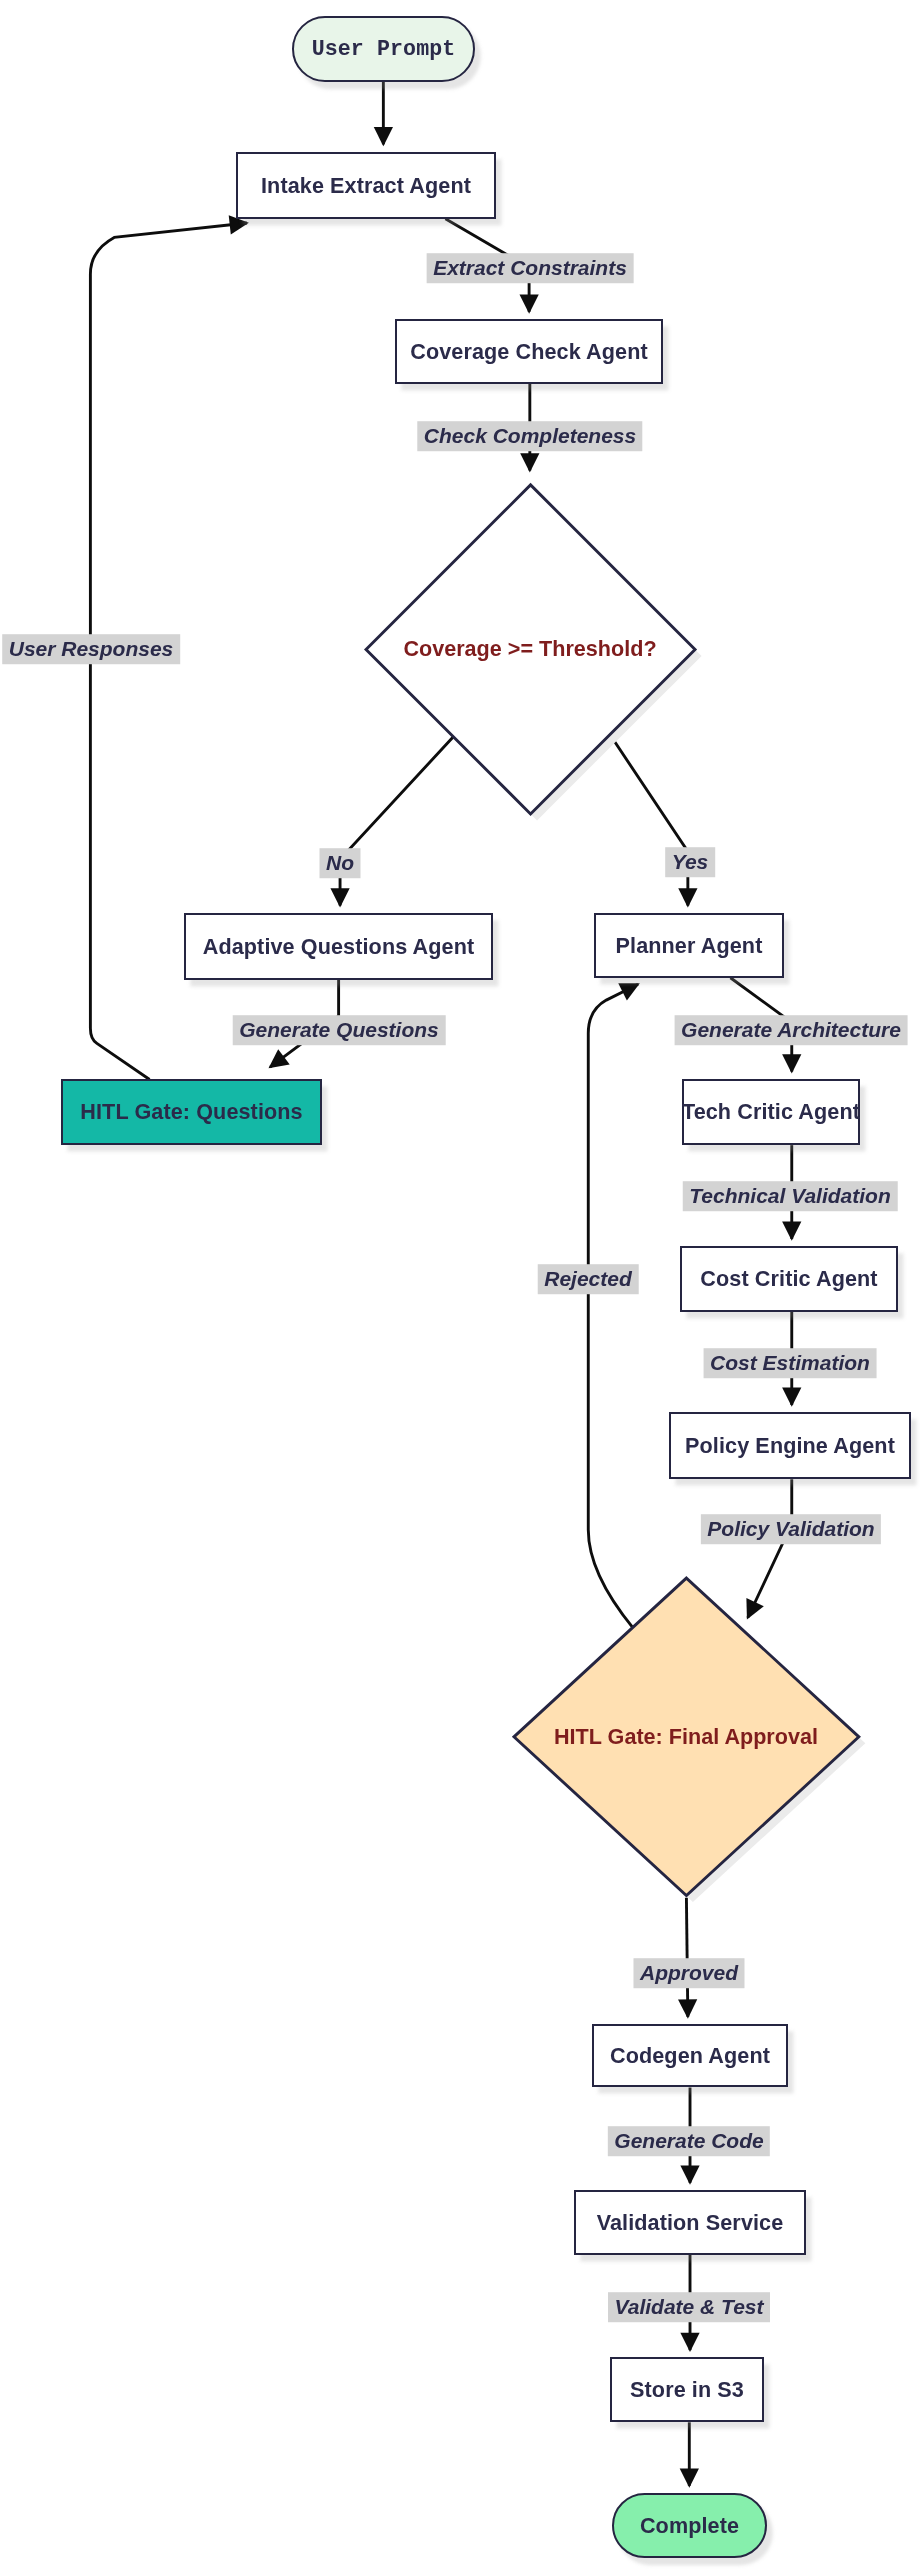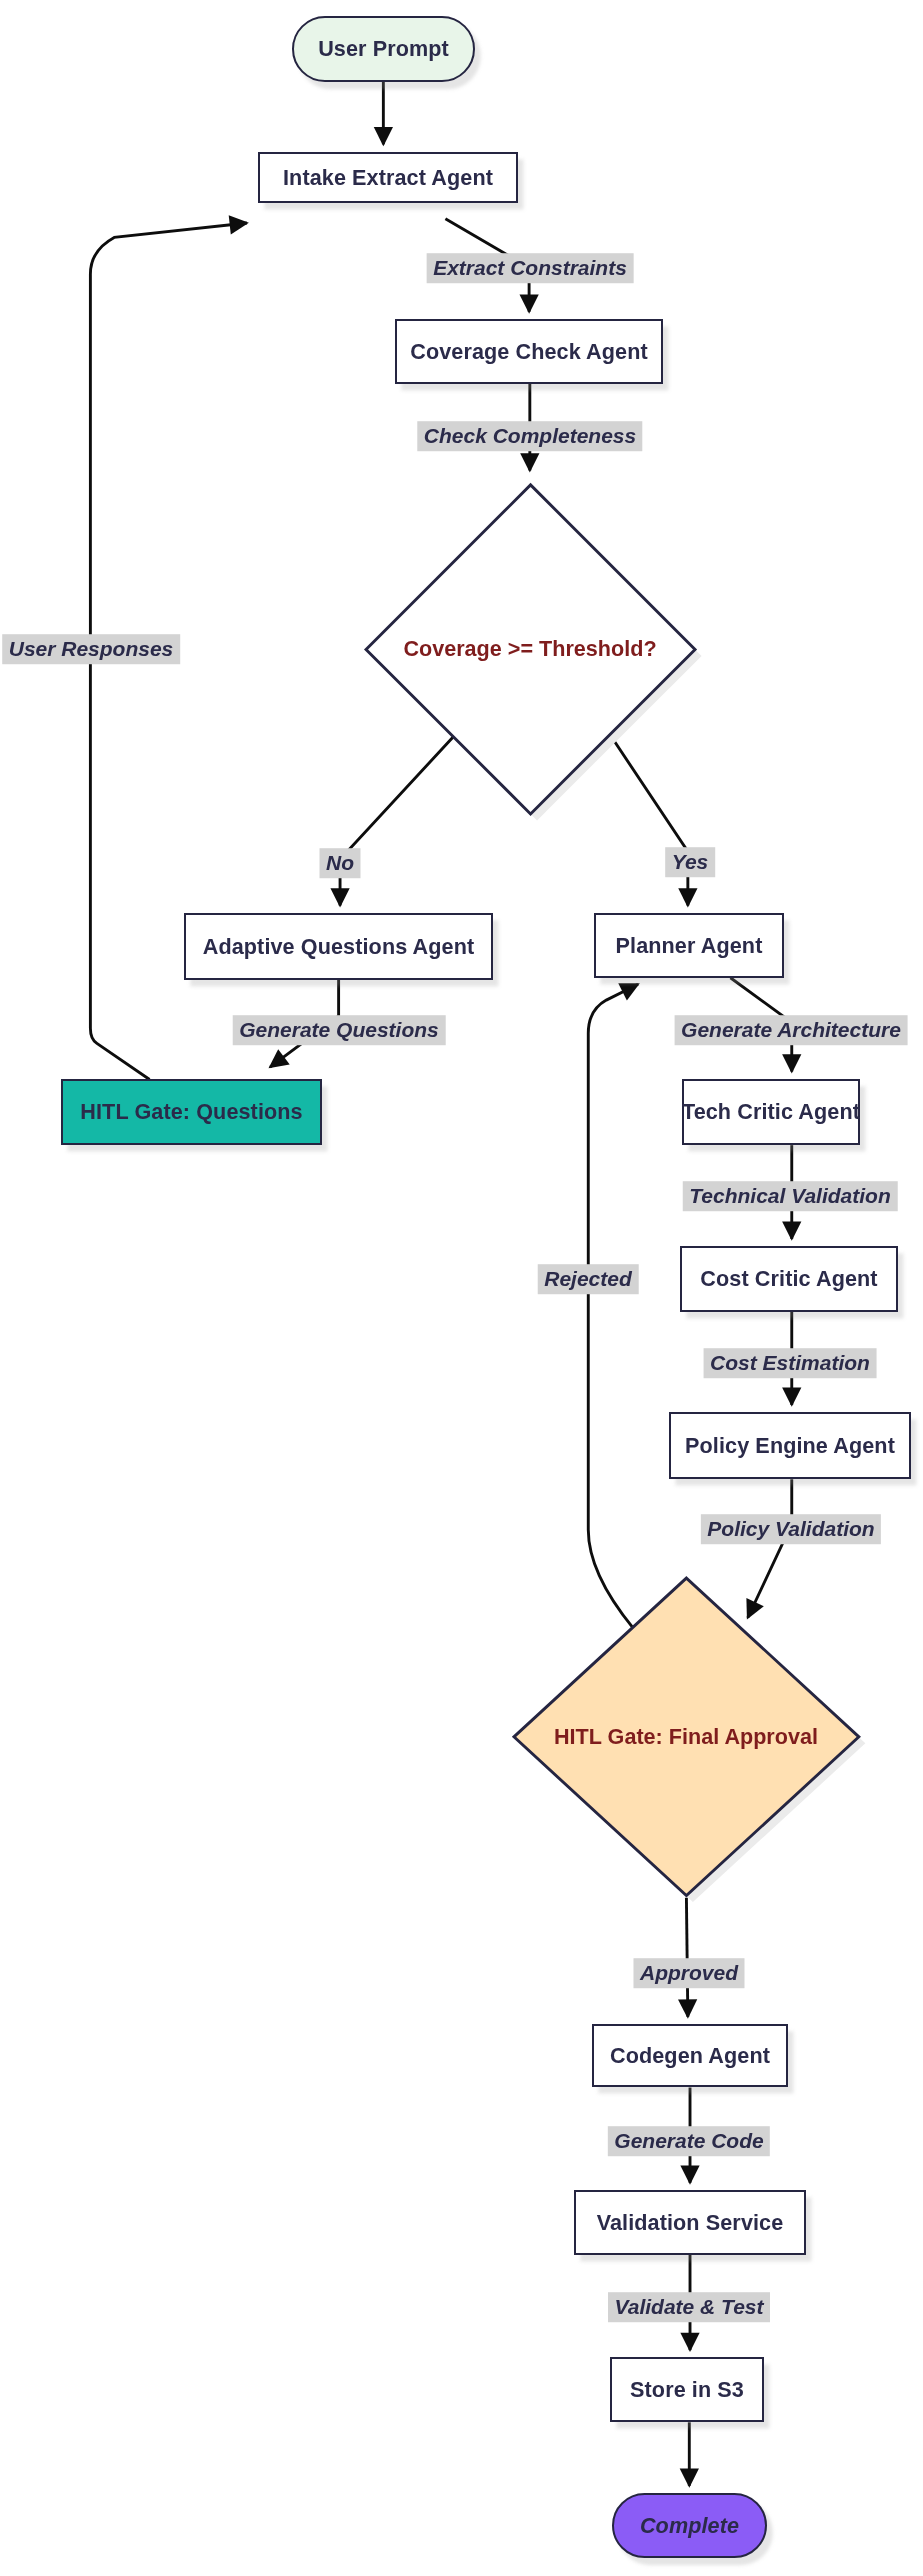--- a/index.html
+++ b/index.html
@@ -8,22 +8,22 @@
     font-family:"Liberation Sans", sans-serif;color:#2b2b4a;
   }
   .edges{position:absolute;left:0;top:0;width:924px;height:2576px;}
   .node{
     position:absolute;display:flex;align-items:center;justify-content:center;
     background:#ffffff;border:2.9px solid #252541;box-sizing:border-box;
     font-size:21.6px;font-weight:600;letter-spacing:0.1px;white-space:nowrap;
     box-shadow:5.8px 7.2px 3.6px rgba(150,150,150,0.25);
   }
   .stadium{border-radius:43px;}
-  .fill-start{background:#e8f5e9;}
-  .fill-complete{background:#8b5cf6;font-style:italic;}
+  .fill-start{background:#e8f5e9;font-family:Liberation Mono, monospace;}
+  .fill-complete{background:#86efac;}
   .fill-hitl{background:#14b8a6;}
   .edge-label{
     position:absolute;transform:translate(-50%,-50%);
     background:#d3d3d3;color:#2b2b4a;padding:2.2px 6.5px;
     font-size:21px;font-weight:600;white-space:nowrap;line-height:1.2;font-style:italic;
   }
   .diamond-text{
     position:absolute;transform:translate(-50%,-50%);
     font-size:21.6px;font-weight:600;white-space:nowrap;color:#7f1d1d;
   }
@@ -61,21 +61,21 @@
 
     <polygon points="744,681 972,909 744,1137 516,909" fill="#ebebeb"></polygon>
     <polygon points="735,672 963,900 735,1128 507,900" fill="#ffffff" stroke="#252541" stroke-width="4"></polygon>
 
     <polygon points="960,2196 1199,2416 960,2636 721,2416" fill="#ebebeb"></polygon>
     <polygon points="951,2187 1190,2407 951,2627 712,2407" fill="#ffe0b2" stroke="#252541" stroke-width="4"></polygon>
   </svg>
 
   <div class="node stadium fill-start" style="left:292px;top:16px;width:183px;height:66px">User Prompt</div>
 
-  <div class="node" style="left:258px;top:152px;width:260px;height:51px">Intake Extract Agent</div>
+  <div class="node" style="left:236px;top:152px;width:260px;height:67px">Intake Extract Agent</div>
 
   <div class="node" style="left:395px;top:319px;width:268px;height:65px">Coverage Check Agent</div>
 
   <div class="diamond-text" style="left:530px;top:649px">Coverage &gt;= Threshold?</div>
 
   <div class="node" style="left:184px;top:913px;width:309px;height:67px">Adaptive Questions Agent</div>
 
   <div class="node" style="left:594px;top:913px;width:190px;height:65px">Planner Agent</div>
 
   <div class="node fill-hitl" style="left:61px;top:1079px;width:261px;height:66px">HITL Gate: Questions</div>

